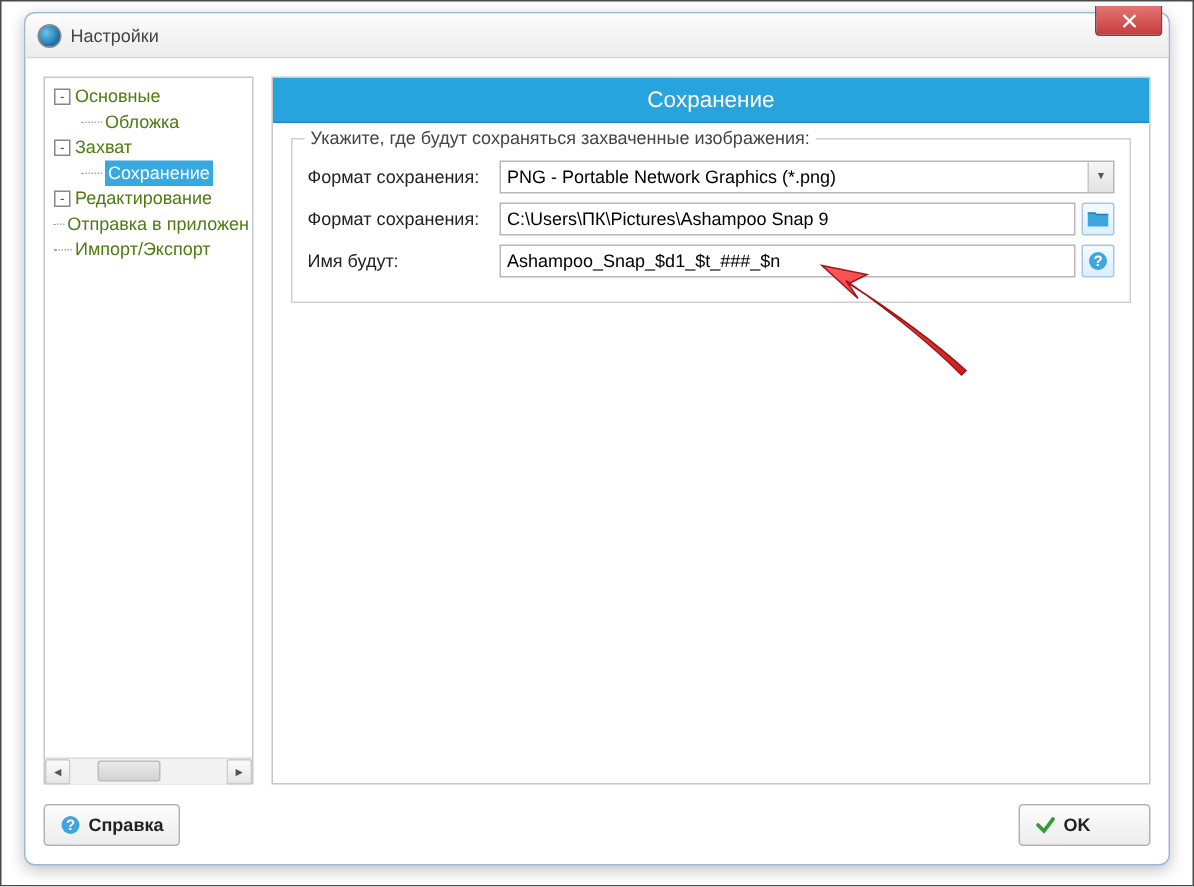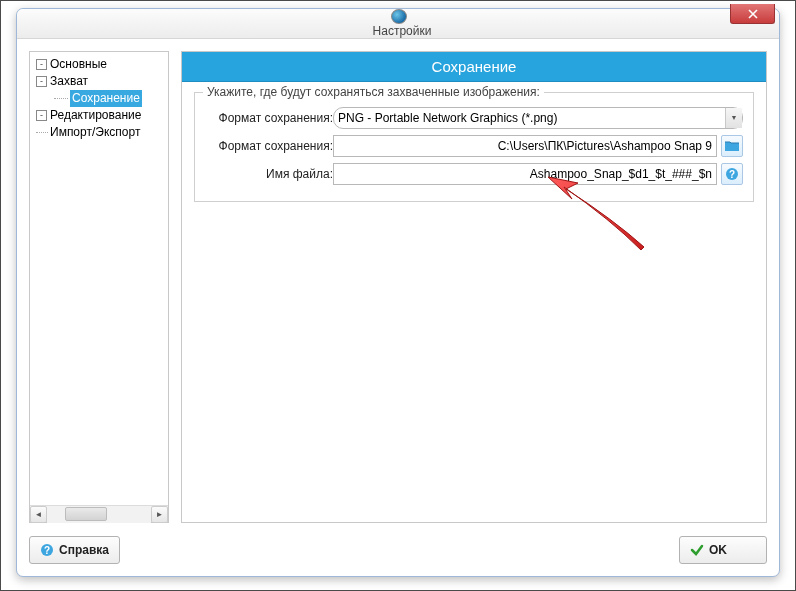--- a/index.html
+++ b/index.html
@@ -32,21 +32,20 @@
   }
   .titlebar {
     height: 30px;
     background: linear-gradient(#fcfcfc, #ececec);
     border-bottom: 1px solid #d6d6d6;
     border-radius: 7px 7px 0 0;
     display: flex;
     align-items: center;
     padding-left: 8px;
     position: relative;
-    flex-direction: column;
   }
   .titlebar .appicon {
     width: 16px; height: 16px;
     border-radius: 50%;
     background: radial-gradient(circle at 35% 35%, #6cc5e8 0%, #1a6da8 70%);
     border: 1px solid #888;
     margin-right: 6px;
   }
   .titlebar .title { color: #444; }
   .close-btn {
@@ -100,21 +99,21 @@
     text-align: center;
     margin-right: 3px;
     color: #444;
     background: #fff;
   }
   .tree-dash {
     height:1px;
     border-top:1px dotted #aaa;
     margin-right:2px;
   }
-  .tree-label { color: #000000; }
+  .tree-label { color: #4d7c0f; }
   .tree-label.selected {
     background: #38a8e0;
     color: #fff;
     padding: 0 2px;
   }
   .tree-scrollbar {
     height: 17px;
     border-top: 1px solid #dcdcdc;
     background: #f2f2f2;
     display: flex;
@@ -167,39 +166,38 @@
     background: #fff;
     padding: 0 4px;
     color: #444;
     font-size: 12px;
   }
   .form-row {
     display: flex;
     align-items: center;
     margin-bottom: 6px;
     height: 22px;
-    text-align: right;
   }
   .form-label {
     width: 128px;
     color: #222;
   }
   .form-ctl { flex: 1; display: flex; gap: 4px; }
   .combo, .textinput {
     flex: 1;
     height: 22px;
     border: 1px solid #b8b8b8;
     background: #fff;
     font-family: inherit;
     font-size: 12px;
     padding: 0 4px;
     line-height: 20px;
     position: relative;
   }
-  .combo { display:flex; align-items:center; justify-content:space-between;border-radius:10px; }
+  .combo { display:flex; align-items:center; justify-content:space-between; }
   .combo .dd-btn {
     width: 17px; height: 20px;
     background: linear-gradient(#f6f6f6,#e2e2e2);
     border-left: 1px solid #c8c8c8;
     margin-right: -4px;
     display: flex; align-items: center; justify-content: center;
     color: #555;
     font-size: 7px;
   }
   .icon-btn {
@@ -258,33 +256,43 @@
     <div class="columns">
 
       <div class="tree-panel">
         <div class="tree-body" id="tree-body">
             <div class="tree-node">
               <span style="width: 4px; display: inline-block;"></span>
               <span class="tree-toggle">-</span>
               <span class="tree-label">Основные</span>
             </div>
             <div class="tree-node">
+              <span style="display: inline-block; width: 22px; height: 1px;"></span>
+              <span class="tree-dash" style="width: 14px; display: inline-block;"></span>
+              <span class="tree-label">Обложка</span>
+            </div>
+            <div class="tree-node">
               <span style="width: 4px; display: inline-block;"></span>
               <span class="tree-toggle">-</span>
               <span class="tree-label">Захват</span>
             </div>
             <div class="tree-node">
               <span style="display: inline-block; width: 22px; height: 1px;"></span>
               <span class="tree-dash" style="width: 14px; display: inline-block;"></span>
               <span class="tree-label selected">Сохранение</span>
             </div>
             <div class="tree-node">
               <span style="width: 4px; display: inline-block;"></span>
               <span class="tree-toggle">-</span>
               <span class="tree-label">Редактирование</span>
+            </div>
+            <div class="tree-node">
+              <span style="width: 4px; display: inline-block;"></span>
+              <span class="tree-dash" style="width: 12px; display: inline-block;"></span>
+              <span class="tree-label">Отправка в приложен</span>
             </div>
             <div class="tree-node">
               <span style="width: 4px; display: inline-block;"></span>
               <span class="tree-dash" style="width: 12px; display: inline-block;"></span>
               <span class="tree-label">Импорт/Экспорт</span>
             </div>
           </div>
         <div class="tree-scrollbar">
           <div class="sb-btn">◄</div>
           <div class="sb-track">
@@ -319,21 +327,21 @@
                 <div class="icon-btn">
                   <svg width="14" height="12" viewBox="0 0 14 12">
                     <path d="M0 2h5l1 1h8v8H0z" fill="#3da6e0"></path>
                     <path d="M0 2h5l1 1h8" stroke="#2b7bb0" fill="none"></path>
                   </svg>
                 </div>
               </div>
             </div>
 
             <div class="form-row">
-              <div class="form-label">Имя файла:</div>
+              <div class="form-label">Имя будут:</div>
               <div class="form-ctl">
                 <div class="textinput">
                   <span>Ashampoo_Snap_$d1_$t_###_$n</span>
                 </div>
                 <div class="icon-btn">
                   <svg width="14" height="14" viewBox="0 0 14 14">
                     <circle cx="7" cy="7" r="6" fill="#3da6e0"></circle>
                     <text x="7" y="10.5" text-anchor="middle" fill="#fff" font-size="10" font-weight="bold" font-family="Arial">?</text>
                   </svg>
                 </div>

